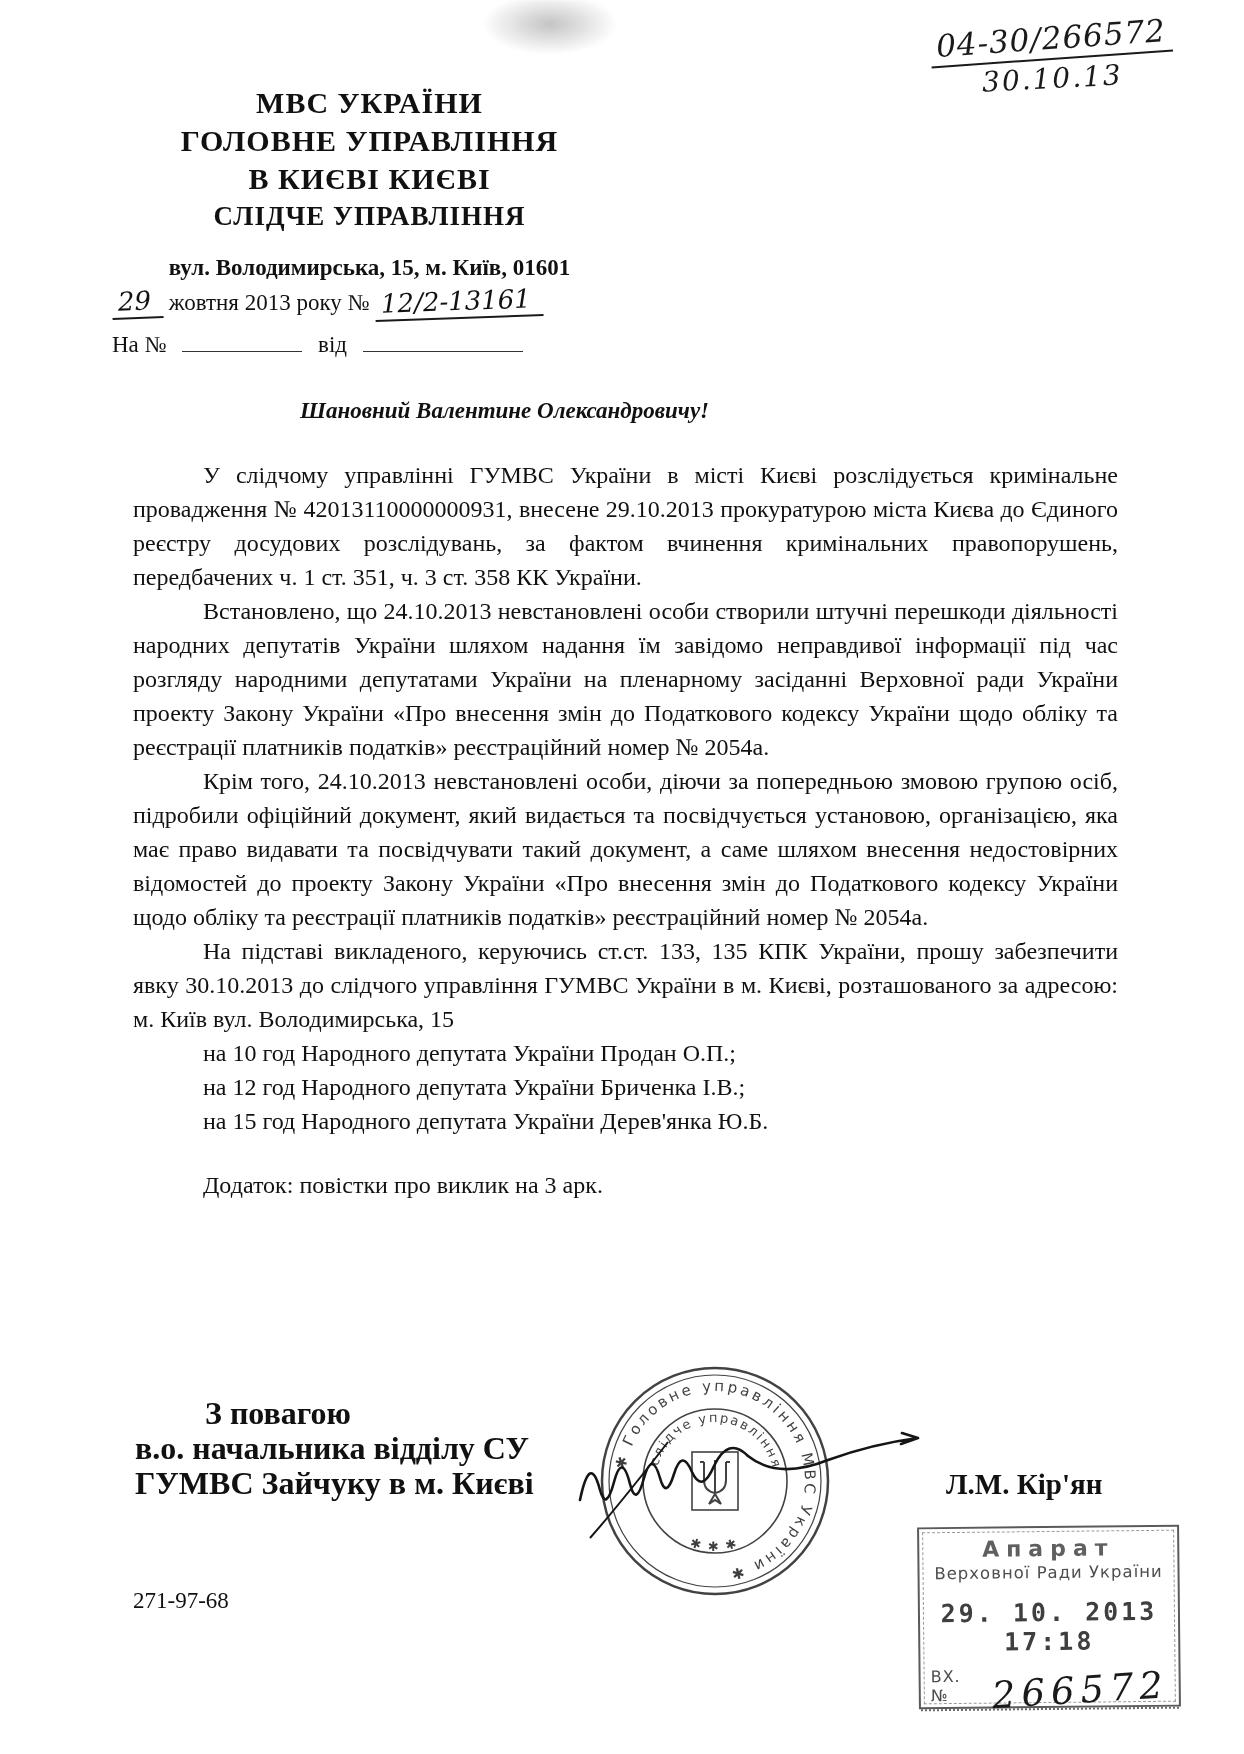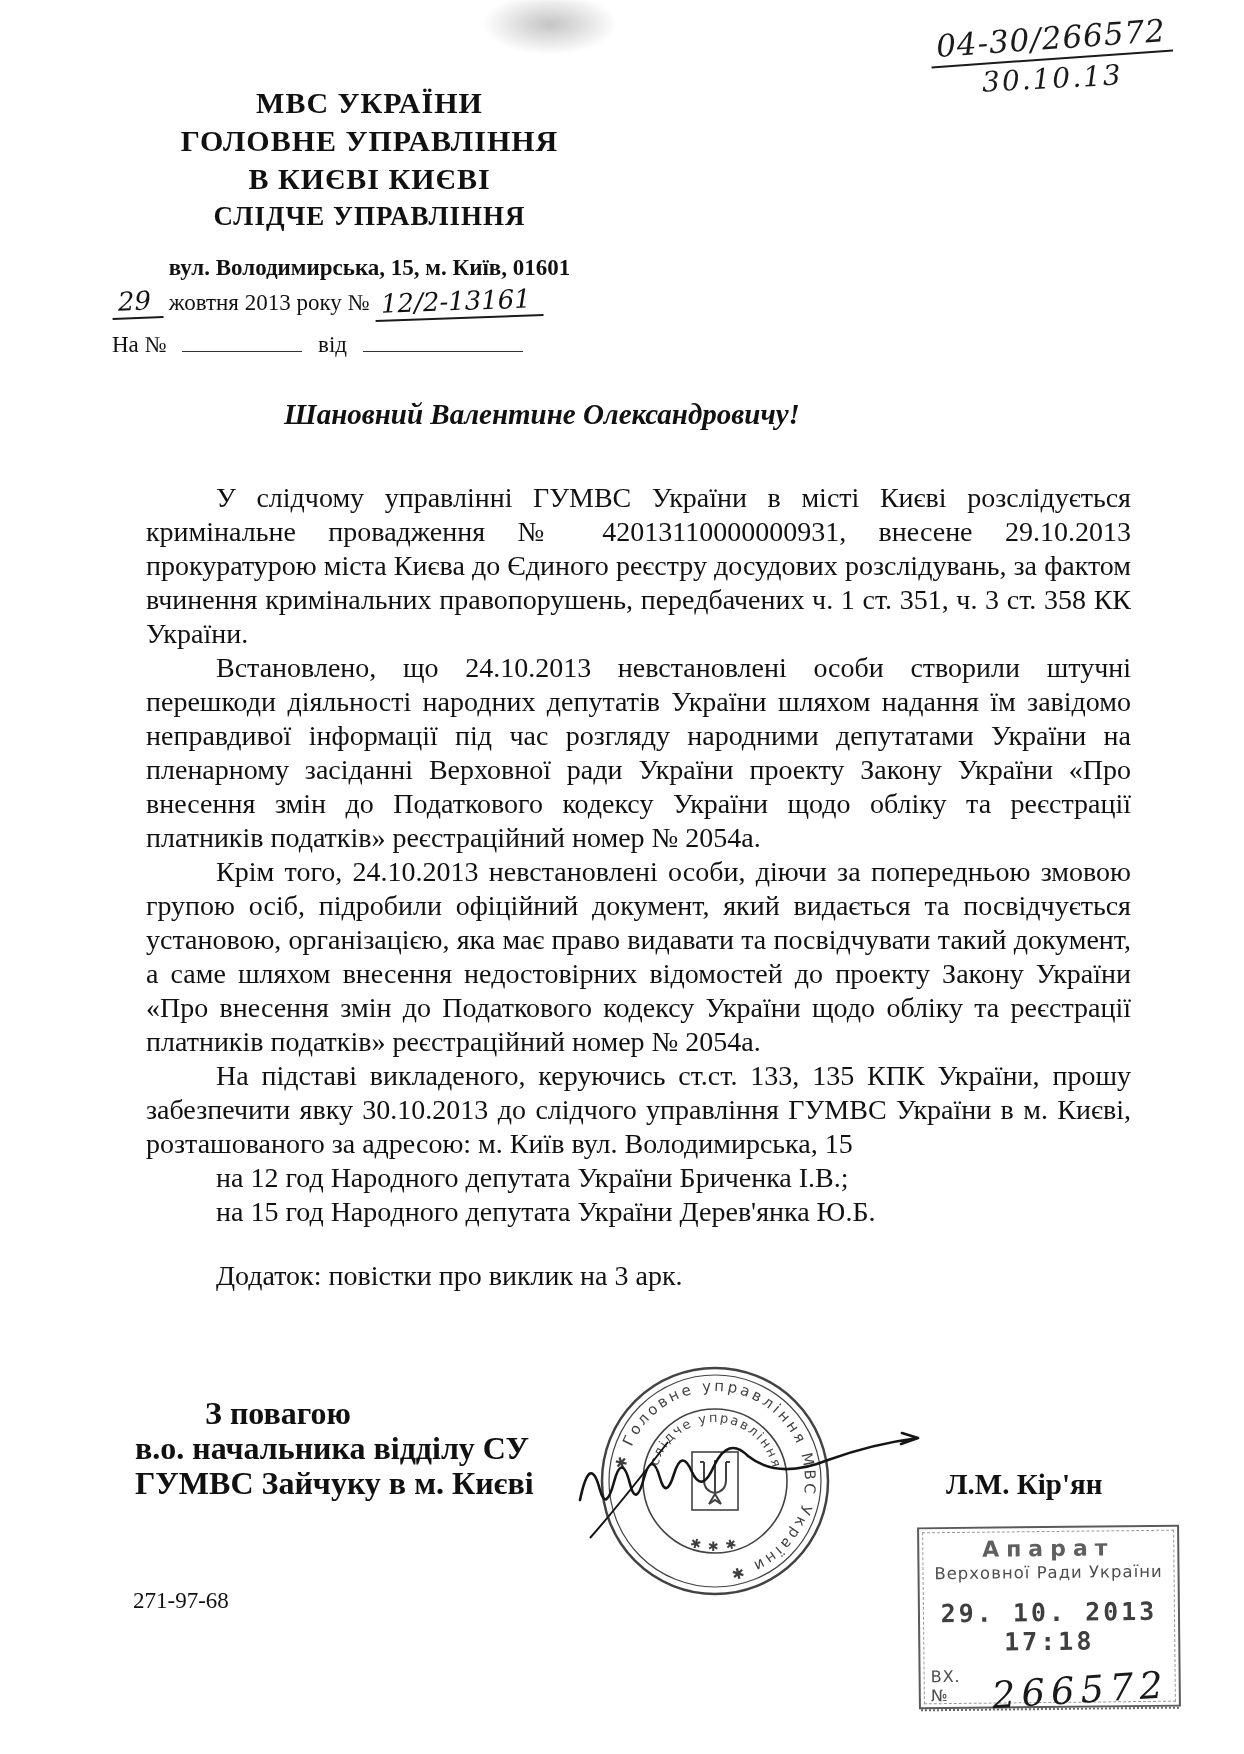--- a/index.html
+++ b/index.html
@@ -54,29 +54,28 @@
   .blank-1{width:120px;}
   .blank-2{width:160px;}
   
   .recipient{
     position:absolute;left:742px;top:106px;
     font-size:25px;line-height:36px;
   }
   .recipient .name{font-weight:bold;}
   
   .salutation{
-    position:absolute;left:284px;top:398px;
-    font-size:29px;font-weight:bold;font-style:italic;
+    position:absolute;left:300px;top:398px;
+    font-size:23px;font-weight:bold;font-style:italic;
   }
   
   .body-text{
-    position:absolute;left:146px;top:458px;width:985px;
-    font-size:28px;line-height:34px;
+    position:absolute;left:133px;top:458px;width:985px;
+    font-size:24px;line-height:34px;
     text-align:justify;
-    margin-top:23px;
   }
   .body-text p{margin:0;text-indent:70px;}
   .call-list div{padding-left:70px;text-align:left;}
   .attachment{margin-top:30px;text-indent:70px;text-align:left;}
   
   .closing{
     position:absolute;left:135px;top:1396px;
     font-size:32px;font-weight:bold;line-height:35px;
   }
   .closing .respect{padding-left:70px;}
@@ -167,20 +166,21 @@
 
 
   <div class="salutation">Шановний Валентине Олександровичу!</div>
 
   <div class="body-text">
     <p>У слідчому управлінні ГУМВС України в місті Києві розслідується кримінальне провадження № 42013110000000931, внесене 29.10.2013 прокуратурою міста Києва до Єдиного реєстру досудових розслідувань, за фактом вчинення кримінальних правопорушень, передбачених ч. 1 ст. 351, ч. 3 ст. 358 КК України.</p>
     <p>Встановлено, що 24.10.2013 невстановлені особи створили штучні перешкоди діяльності народних депутатів України шляхом надання їм завідомо неправдивої інформації під час розгляду народними депутатами України на пленарному засіданні Верховної ради України проекту Закону України «Про внесення змін до Податкового кодексу України щодо обліку та реєстрації платників податків» реєстраційний номер № 2054а.</p>
     <p>Крім того, 24.10.2013 невстановлені особи, діючи за попередньою змовою групою осіб, підробили офіційний документ, який видається та посвідчується установою, організацією, яка має право видавати та посвідчувати такий документ, а саме шляхом внесення недостовірних відомостей до проекту Закону України «Про внесення змін до Податкового кодексу України щодо обліку та реєстрації платників податків» реєстраційний номер № 2054а.</p>
     <p>На підставі викладеного, керуючись ст.ст. 133, 135 КПК України, прошу забезпечити явку 30.10.2013 до слідчого управління ГУМВС України в м. Києві, розташованого за адресою: м. Київ вул. Володимирська, 15</p>
     <div class="call-list">
+      <div>на 10 год Народного депутата України Продан О.П.;</div>
       <div>на 12 год Народного депутата України Бриченка І.В.;</div>
       <div>на 15 год Народного депутата України Дерев'янка Ю.Б.</div>
     </div>
     <div class="attachment">Додаток: повістки про виклик на 3 арк.</div>
   </div>
 
   <div class="closing">
     <div class="respect">З повагою</div>
     <div>в.о. начальника відділу СУ</div>
     <div>ГУМВС Зайчуку в м. Києві</div>

